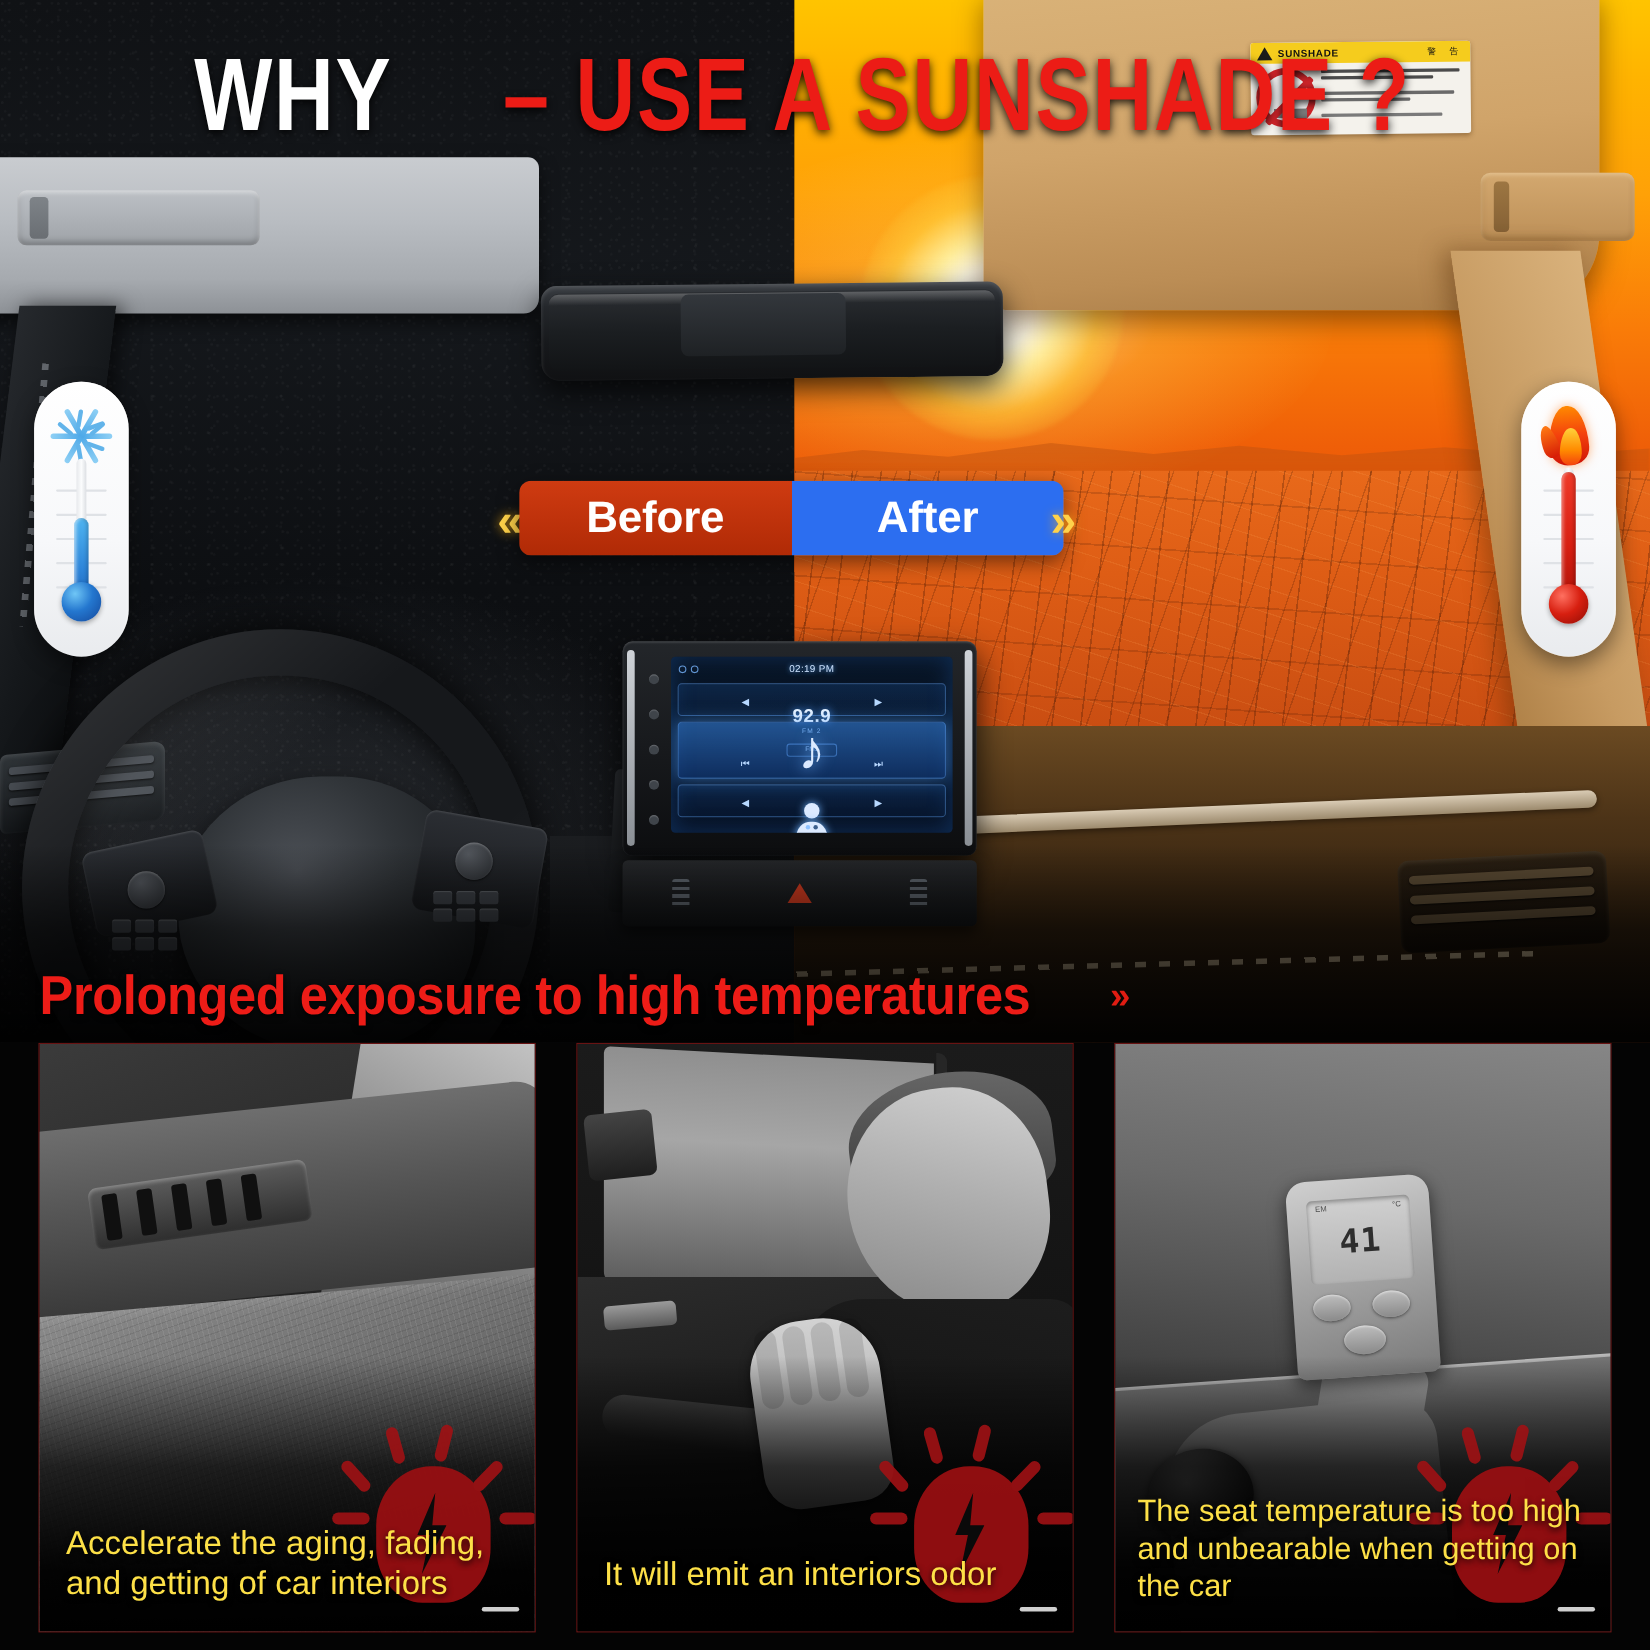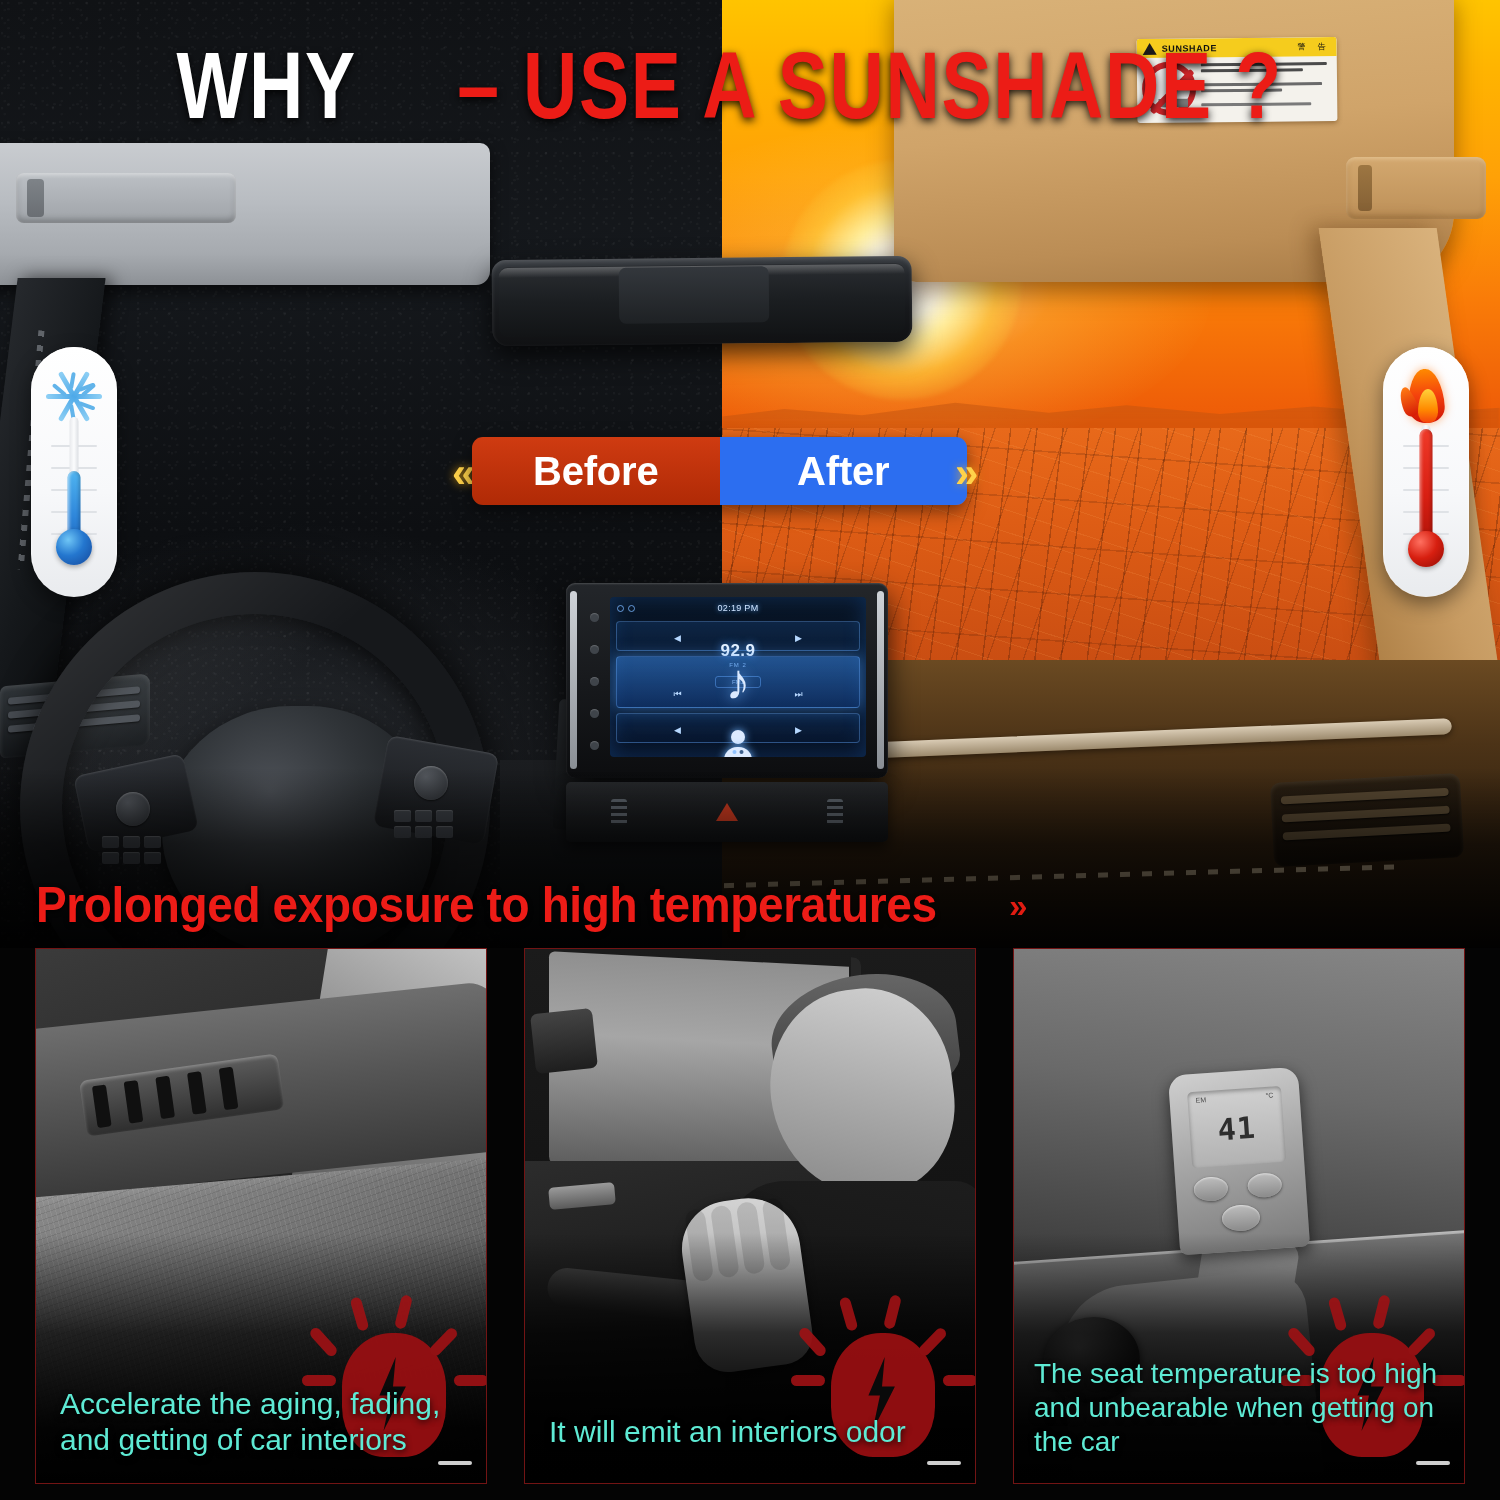--- a/index.html
+++ b/index.html
@@ -580,21 +580,21 @@
   }
   .hot-mark i:nth-child(3){ left:12px; top:26px; transform:rotate(-42deg);}
   .hot-mark i:nth-child(4){ left:48px; top:-2px; transform:rotate(-16deg);}
   .hot-mark i:nth-child(5){ left:92px; top:-4px; transform:rotate(14deg);}
   .hot-mark i:nth-child(6){ left:132px; top:26px; transform:rotate(44deg);}
   .hot-mark i:nth-child(7){ left:-4px; top:76px; width:34px; height:11px; }
   .hot-mark i:nth-child(8){ left:148px; top:76px; width:34px; height:11px; }
 
   .cap{
     position:absolute; left:24px; right:16px; bottom:24px;
-    color:#5eead4; font-size:30px; line-height:1.22; font-weight:400;
+    color:#fde047; font-size:30px; line-height:1.22; font-weight:400;
     text-shadow:0 2px 6px rgba(0,0,0,.95);
   }
   .cap.p3cap{ font-size:28px; left:20px; right:10px; }
   .cap.p2cap{ bottom:32px; }
   .dash-mark{
     position:absolute; right:14px; bottom:18px; width:34px; height:4px; background:#cfcfcf; border-radius:2px;
   }
 </style>
 </head>
 <body>

